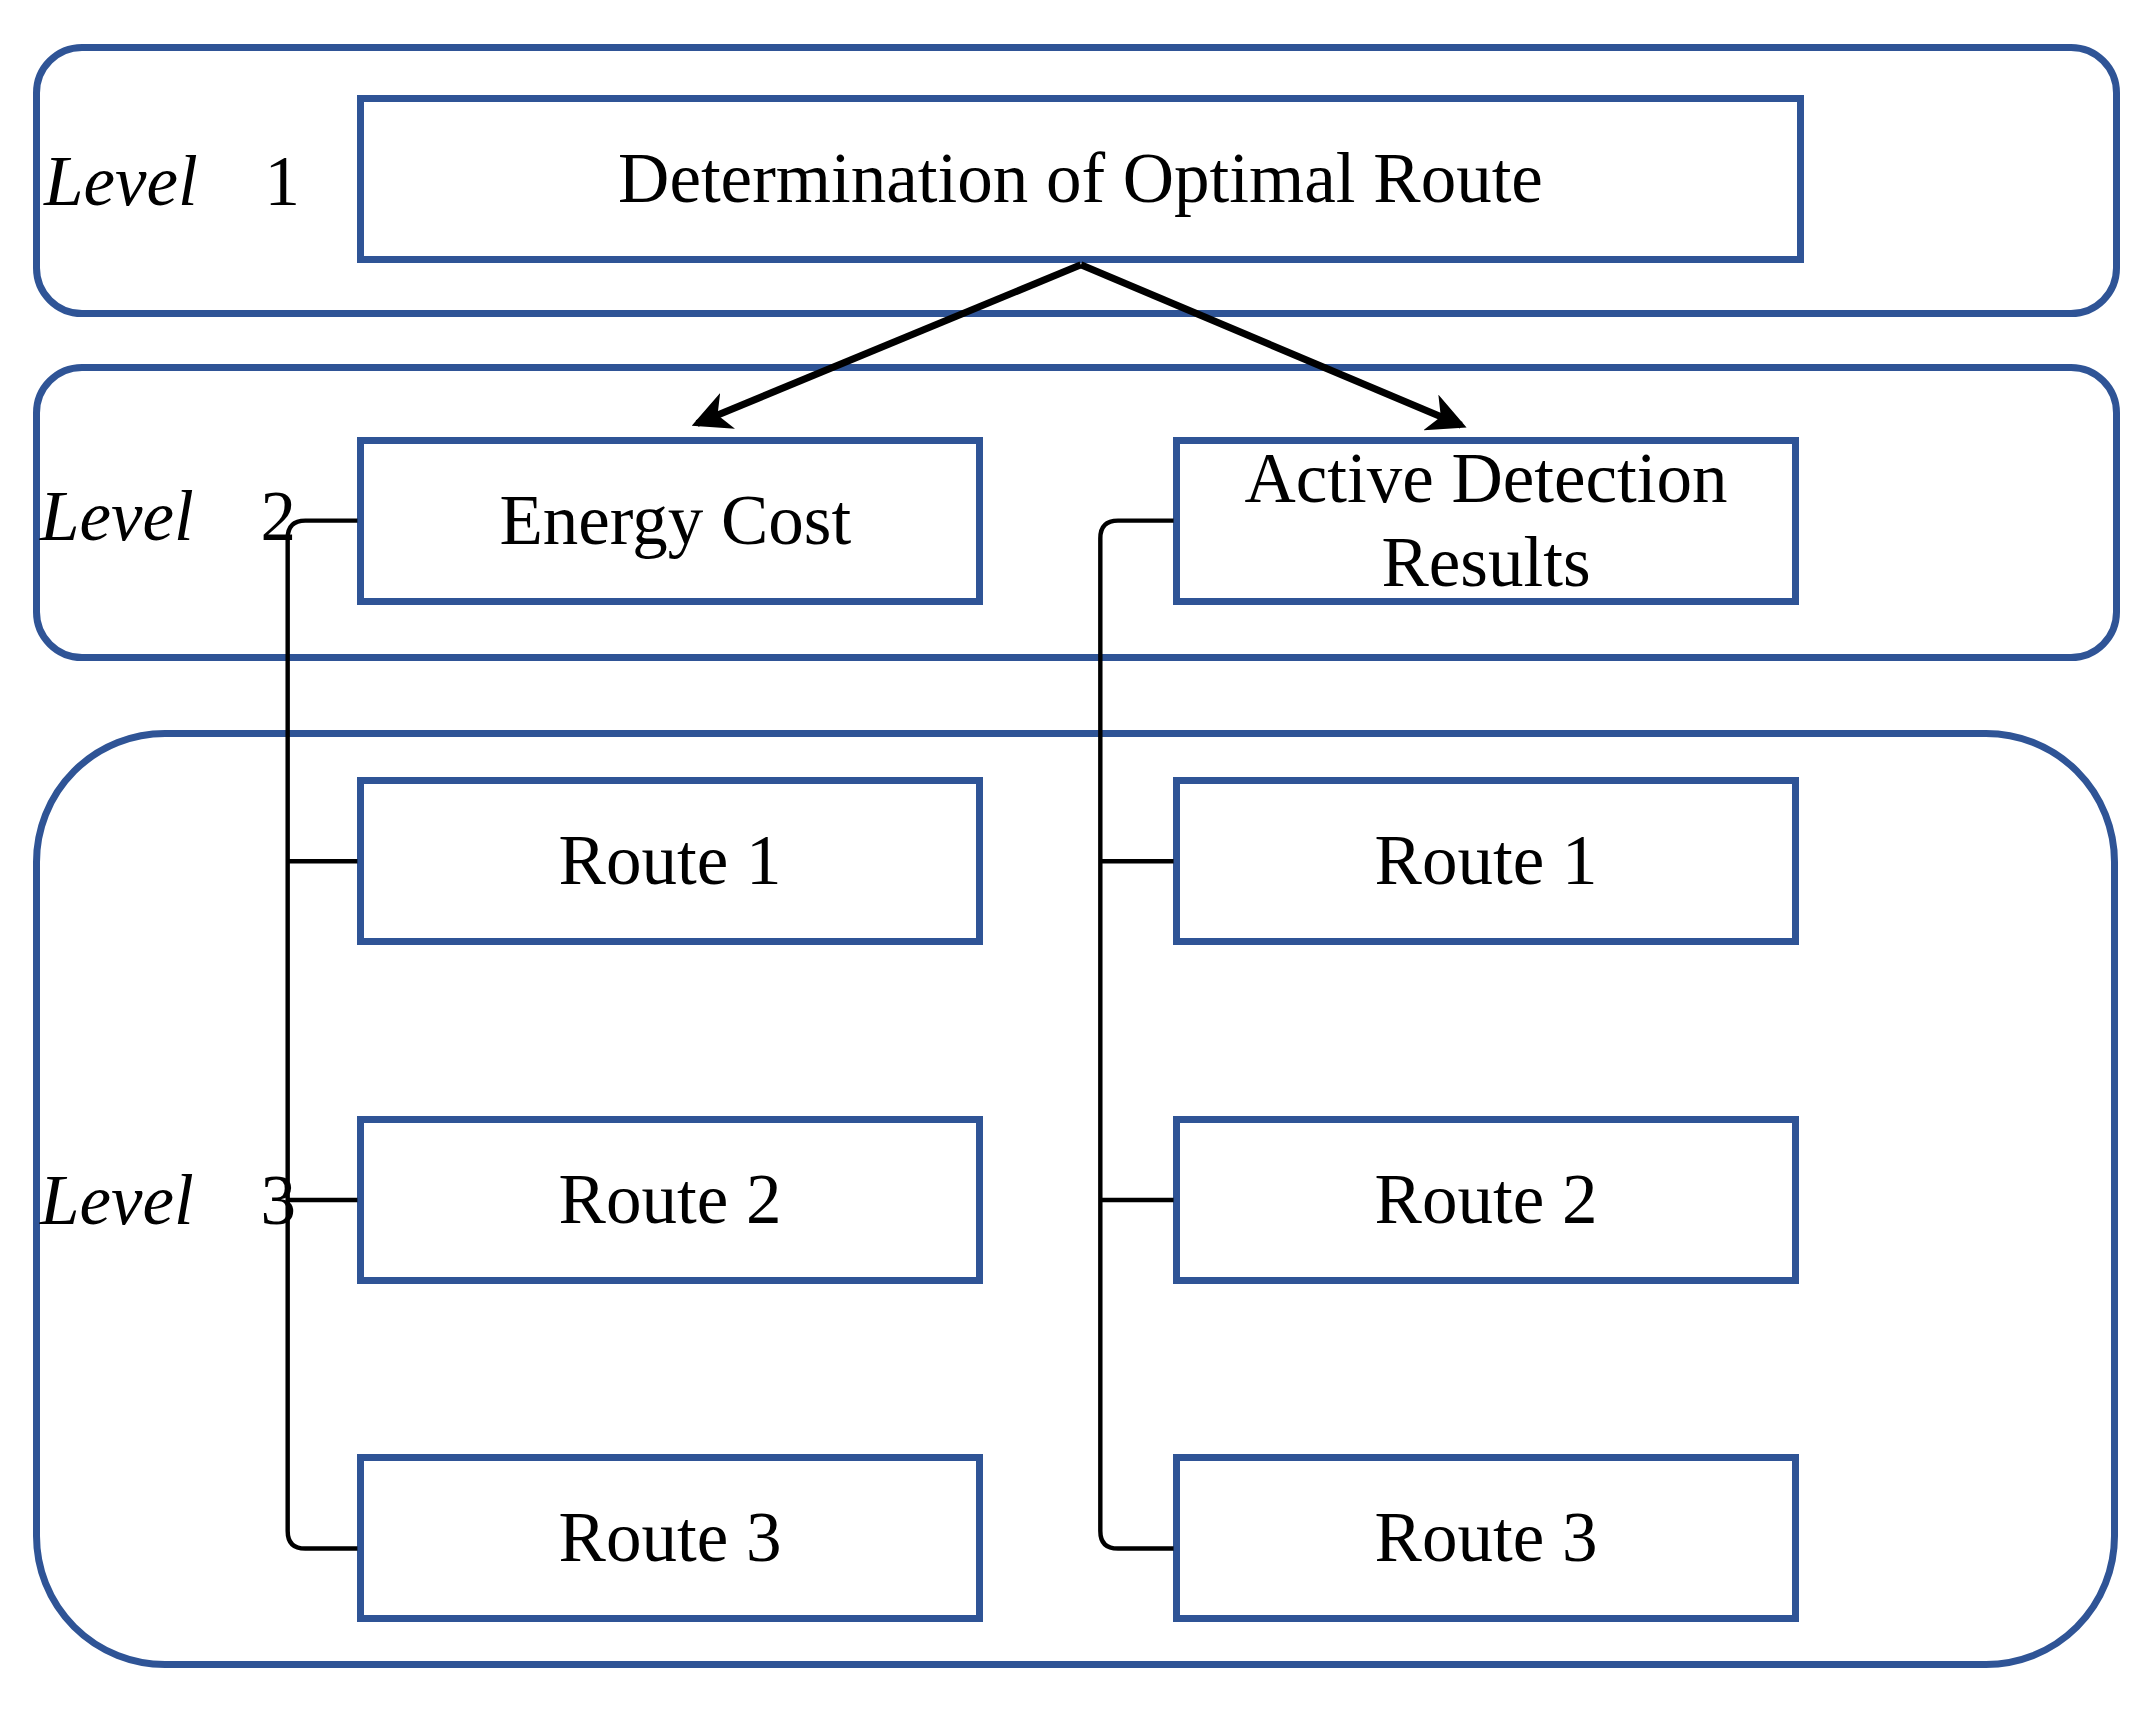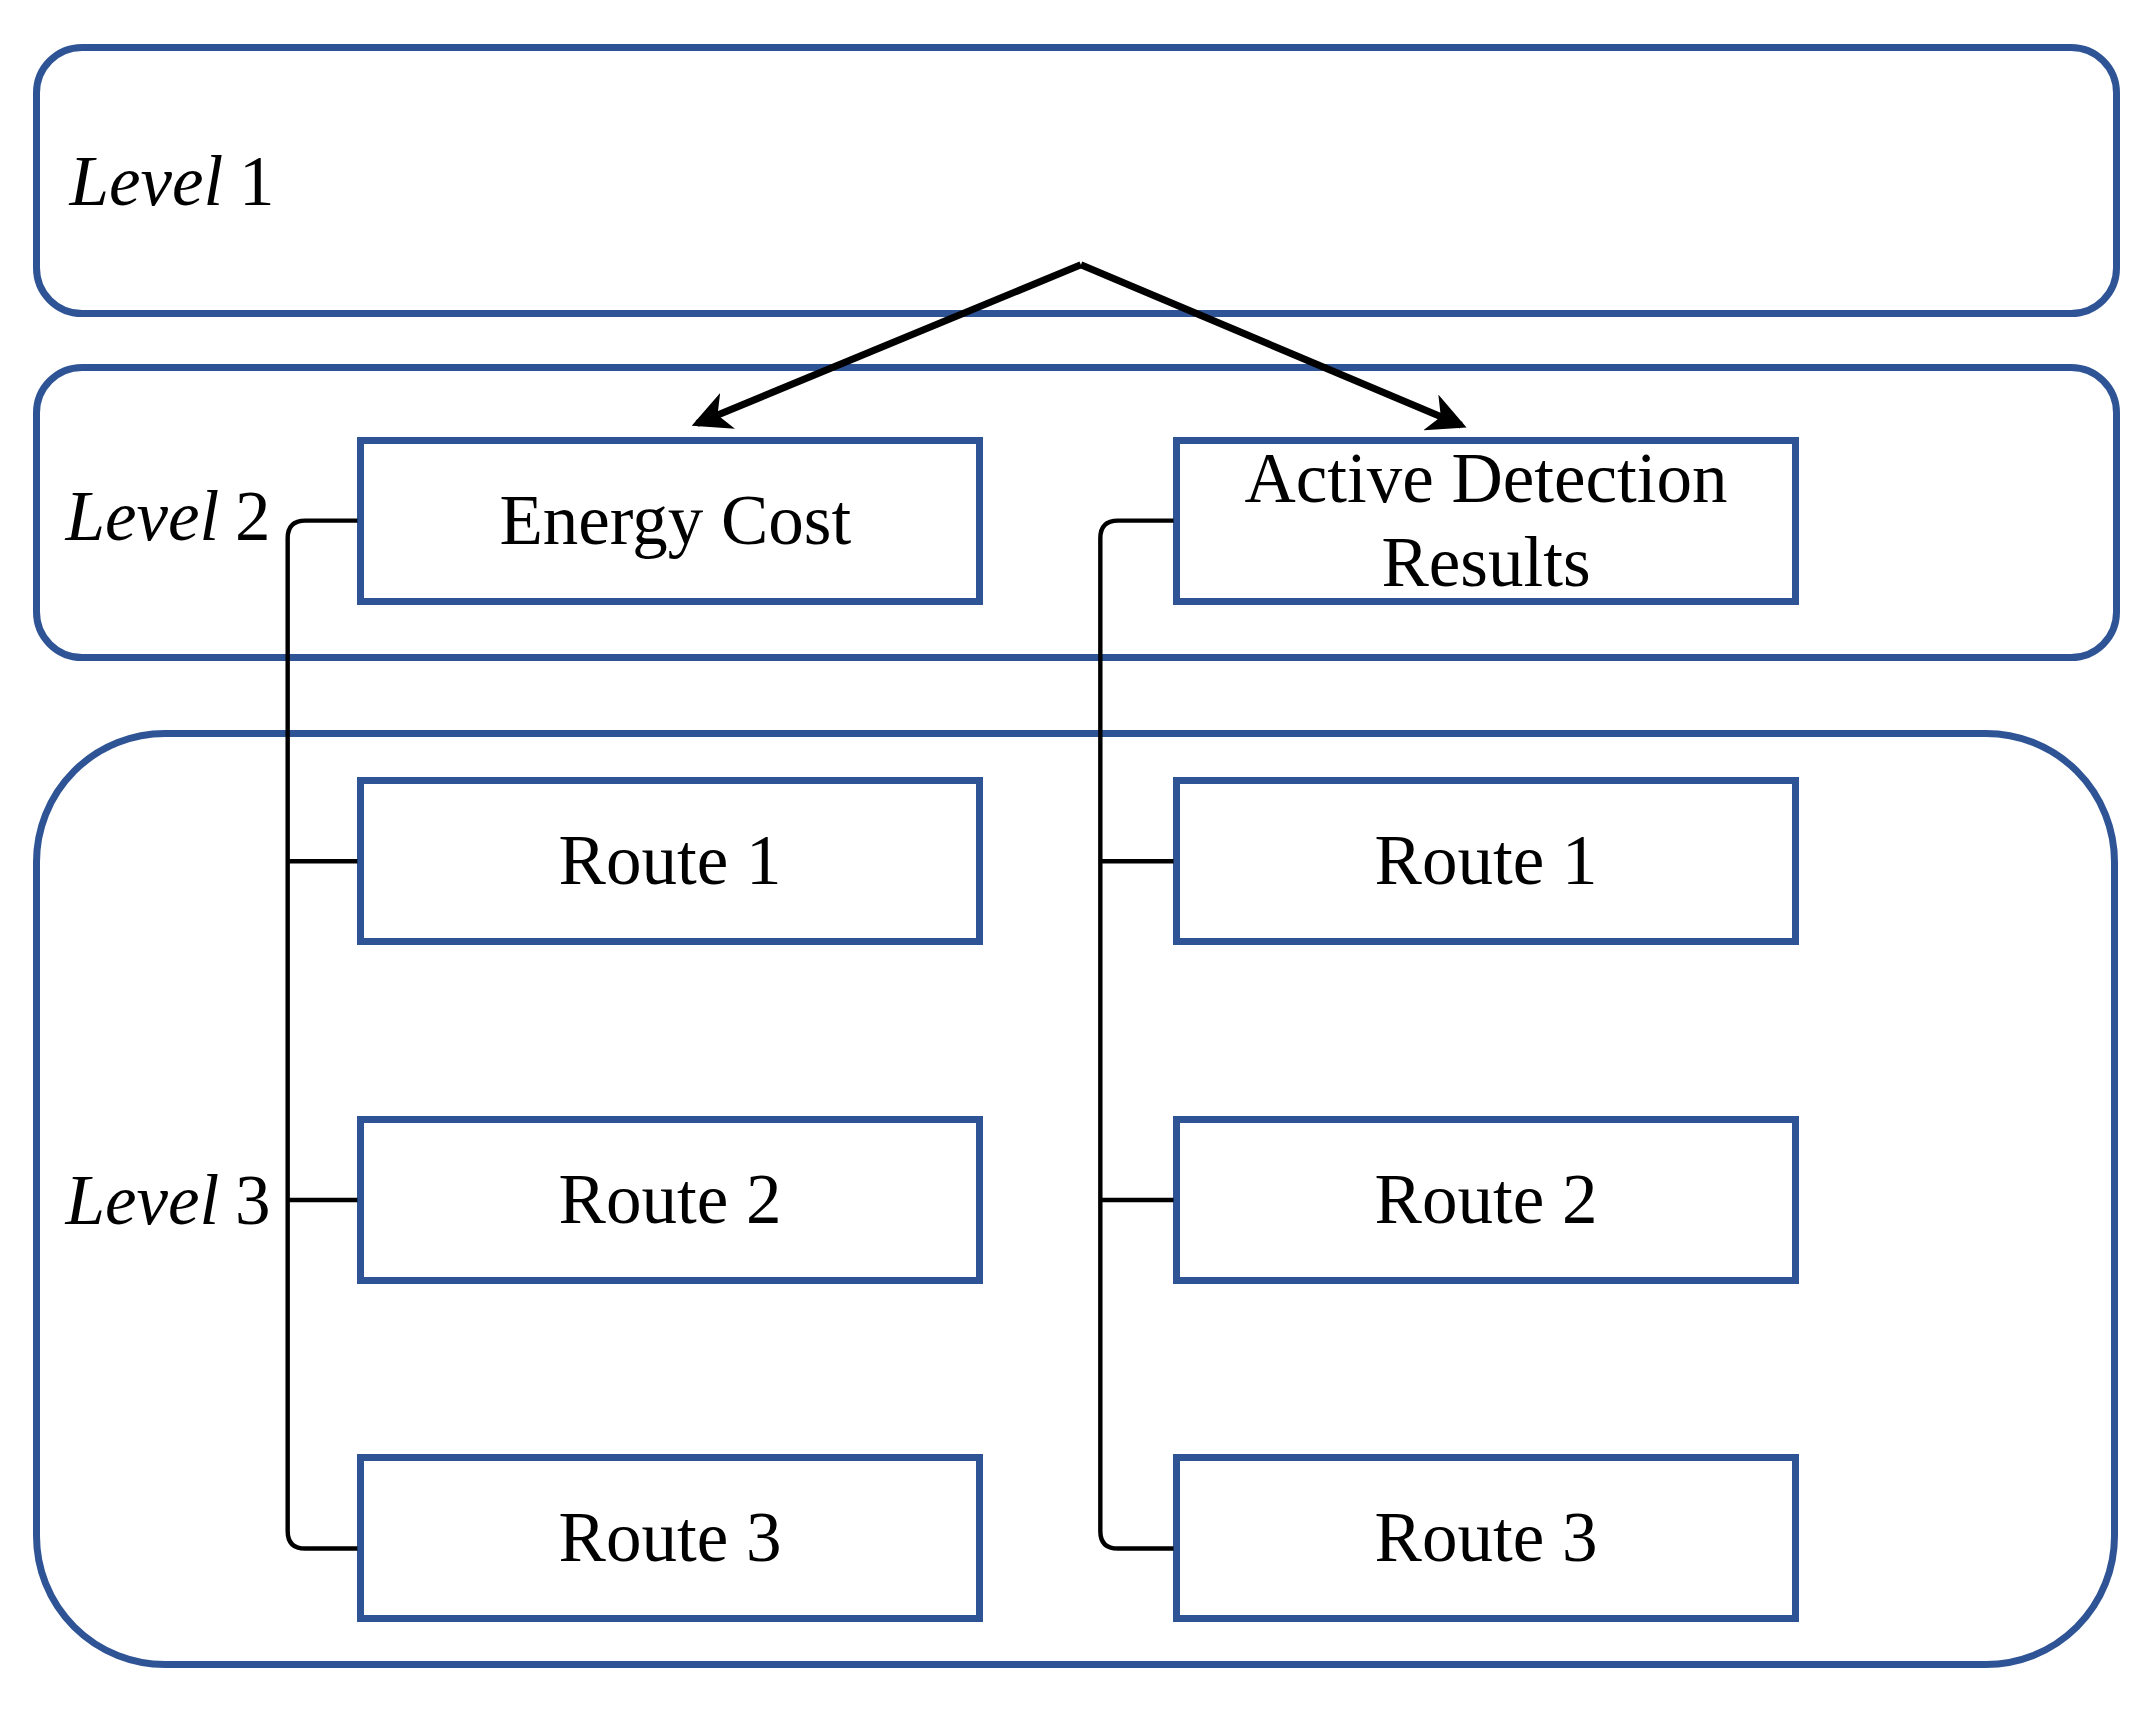--- a/index.html
+++ b/index.html
@@ -29,21 +29,21 @@
     justify-content: center;
     text-align: center;
     font-size: 71px;
     line-height: 1.18;
     padding: 0 19.4px;
   }
   .level-label {
     position: absolute;
     display: flex;
     align-items: center;
-    justify-content: center;
+    justify-content: space-between;
     font-size: 71px;
     white-space: nowrap;
   }
   .level-label .word { font-style: italic; }
   .level-label .num { margin-left: 0.22em; font-style: normal; }
   svg.overlay {
     position: absolute;
     left: 0; top: 0;
     width: 2153px; height: 1710px;
     pointer-events: none;
@@ -67,20 +67,21 @@
   </div>
   <div class="level-label" style="left:40px; top:432px; width:256px; height:168px;">
     <span class="word">Level</span>
     <span class="num">2</span>
   </div>
   <div class="level-label" style="left:40px; top:1116px; width:256px; height:168px;">
     <span class="word">Level</span>
     <span class="num">3</span>
   </div>
 
+  <div class="node" style="left:357px; top:95px; width:1447px; height:168px;">Determination of Optimal Route</div>
 
   <div class="node" style="left:357px; top:437px; width:626px; height:168px;padding-left:30px;">Energy Cost</div>
   <div class="node" style="left:1173px; top:437px; width:626px; height:168px;">Active Detection Results</div>
 
   <div class="node" style="left:357px; top:777px; width:626px; height:168px;">Route 1</div>
   <div class="node" style="left:357px; top:1116px; width:626px; height:168px;">Route 2</div>
   <div class="node" style="left:357px; top:1454px; width:626px; height:168px;">Route 3</div>
 
   <div class="node" style="left:1173px; top:777px; width:626px; height:168px;">Route 1</div>
   <div class="node" style="left:1173px; top:1116px; width:626px; height:168px;">Route 2</div>

